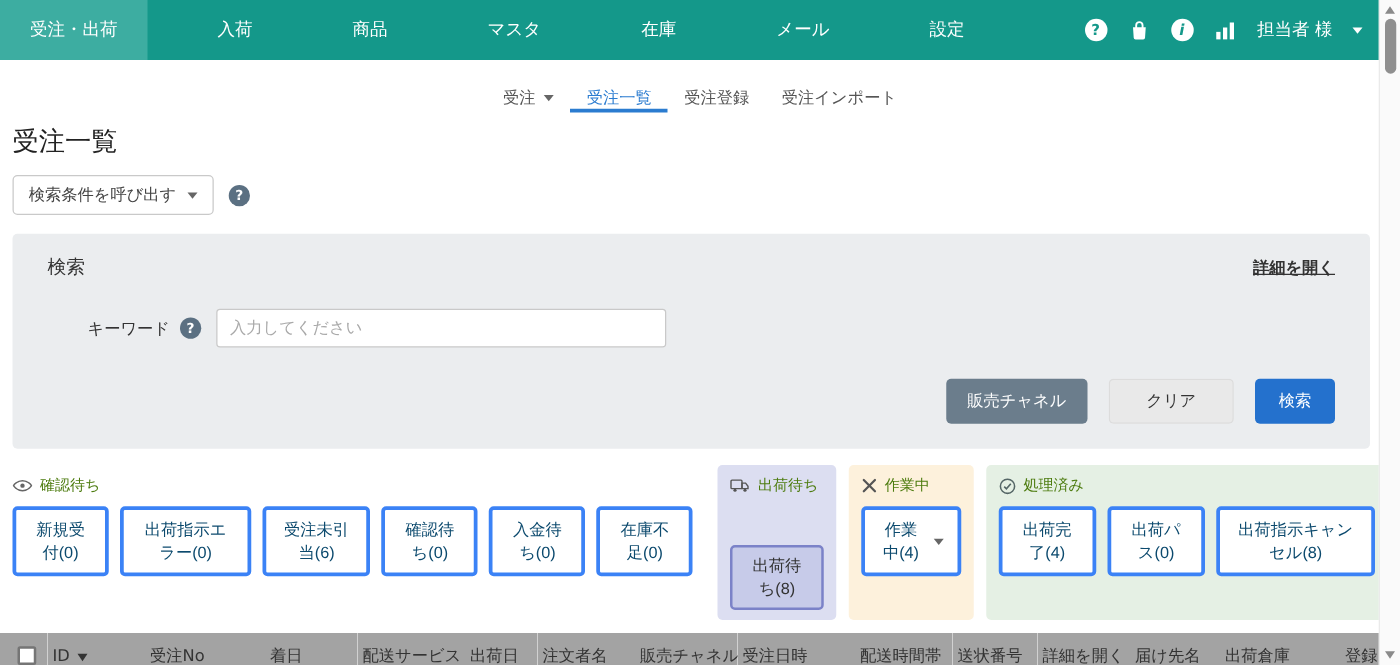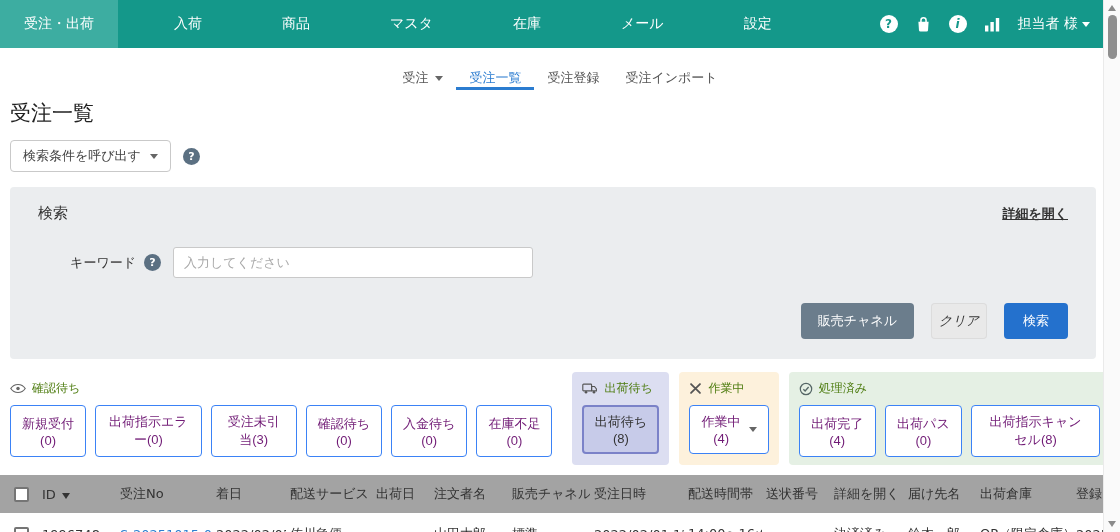--- a/index.html
+++ b/index.html
@@ -20,21 +20,21 @@
   .nav-item { height:48px; display:flex; align-items:center; padding:0 24px;
               color:#fff; font-size:14px; cursor:pointer; }
   .nav-item.active { background:#3dada1; }
   .top-right { margin-left:auto; display:flex; align-items:center; gap:17px;
                color:#fff; font-size:14px; padding-right:30px; }
   .circle-icon { width:18px; height:18px; border-radius:50%; background:#fff; color:#14988a;
                  display:inline-flex; align-items:center; justify-content:center;
                  font-weight:bold; font-size:12px; }
   .icon-q::before { content:"?"; }
   .icon-i::before { content:"i"; font-style:italic; }
-  .user-menu { display:flex; align-items:center; gap:4px; cursor:pointer; }
+  .user-menu { display:flex; align-items:center; gap:16px; cursor:pointer; }
 
   .caret { display:inline-block; width:0; height:0;
            border-left:4.5px solid transparent; border-right:4.5px solid transparent;
            border-top:5.5px solid currentColor; }
   .caret.gray { color:#666; }
 
   
   .tabbar { display:flex; padding:16px 8px; background:#fff; height:42px;justify-content:center; }
   .tab { padding:14px 13px 9px 13px; font-size:13px; color:#555; display:flex;
          align-items:center; gap:7px; cursor:pointer; border-bottom:3px solid transparent; }
@@ -59,36 +59,36 @@
   .keyword-row { display:flex; align-items:center; margin-top:24px; }
   .keyword-label { width:98px; text-align:right; font-size:13px; color:#333; }
   .keyword-row .q-circle { margin:0 12px 0 8px; }
   .keyword-input { width:360px; height:31px; border:1px solid #c9c9c9; border-radius:3px;
                    padding:0 10px; font-size:13px; color:#333; font-family:inherit; }
   .keyword-input::placeholder { color:#a9a9a9; }
   .panel-buttons { display:flex; justify-content:flex-end; gap:17px; margin-top:25px; }
   .btn { border:none; border-radius:4px; font-size:13px; padding:9px 17px; cursor:pointer;
          font-family:inherit; }
   .btn-slate { background:#6b7d8c; color:#fff; }
-  .btn-light { background:#e9e9e9; color:#333; padding:9px 8px; box-shadow:0 0 0 1px #dcdcdc inset;font-style:italic; }
+  .btn-light { background:#e9e9e9; color:#333; padding:9px 30px; box-shadow:0 0 0 1px #dcdcdc inset; }
   .btn-primary { background:#2471cd; color:#fff; padding:9px 19px; }
 
   
   .status-row { display:flex; align-items:stretch; gap:10px; padding:0 10px; margin-bottom:10px; }
   .group { padding:8px 10px; border-radius:4px; }
   .group.plain { padding-left:0; }
   .group.purple { background:#dcdef1; }
   .group.orange { background:#fdf1dc; }
   .group.green  { background:#e5f0e4; }
   .group-label { display:flex; align-items:center; gap:6px; font-size:12px; color:#4d7c0f;
                  margin-bottom:8px; }
   .group-buttons { display:flex; gap:9px; }
-  .chip { background:#fff; border:1px solid #3b82f6; border-radius:4px; padding:7px 11px;
-          font-size:13px; color:#701a75; cursor:pointer; display:inline-flex; align-items:center; gap:8px; }
-  .chip.active { background:#c7cbe9; border:2px solid #7b82c8; padding:6px 10px; color:#333; }
+  .chip { background:#fff; border:3px solid #3b82f6; border-radius:4px; padding:7px 11px;
+          font-size:13px; color:#0c4a6e; cursor:pointer; display:inline-flex; align-items:center; gap:8px; }
+  .chip.active { background:#c7cbe9; border:2px solid #7b82c8; padding:6px 10px; color:#333;margin-top:31px; }
 
   
   .table-wrap { width:1104px; overflow:hidden; }
   table { width:1146px; table-layout:fixed; border-collapse:collapse; }
   th { background:#a3a3a3; font-weight:normal; font-size:13px; text-align:left;
        padding:10px 4px; color:#333; white-space:nowrap; overflow:hidden; }
   td { padding:12px 4px; font-size:13px; color:#333; border-bottom:1px solid #ececec;
        white-space:nowrap; overflow:hidden; background:#fff; }
   th.cb-col, td.cb-col { padding-left:14px; }
   .cb { display:inline-block; width:15px; height:15px; border:2px solid #757575;
@@ -211,21 +211,21 @@
         <svg width="16" height="11" viewBox="0 0 20 12">
             <path d="M1 6s3.2-5 9-5 9 5 9 5-3.2 5-9 5-9-5-9-5z" fill="none" stroke="#666" stroke-width="1.5"></path>
             <circle cx="10" cy="6" r="2.2" fill="#666"></circle>
           </svg>
       </span>
       <span>確認待ち</span>
     </div>
     <div class="group-buttons">
       <button class="chip">新規受付(0)</button>
       <button class="chip">出荷指示エラー(0)</button>
-      <button class="chip">受注未引当(3)</button>
+      <button class="chip">受注未引当(6)</button>
       <button class="chip">確認待ち(0)</button>
       <button class="chip">入金待ち(0)</button>
       <button class="chip">在庫不足(0)</button>
     </div>
   </div>
 
   <div class="group purple">
     <div class="group-label">
       <span>
         <svg width="16" height="13" viewBox="0 0 20 14">

